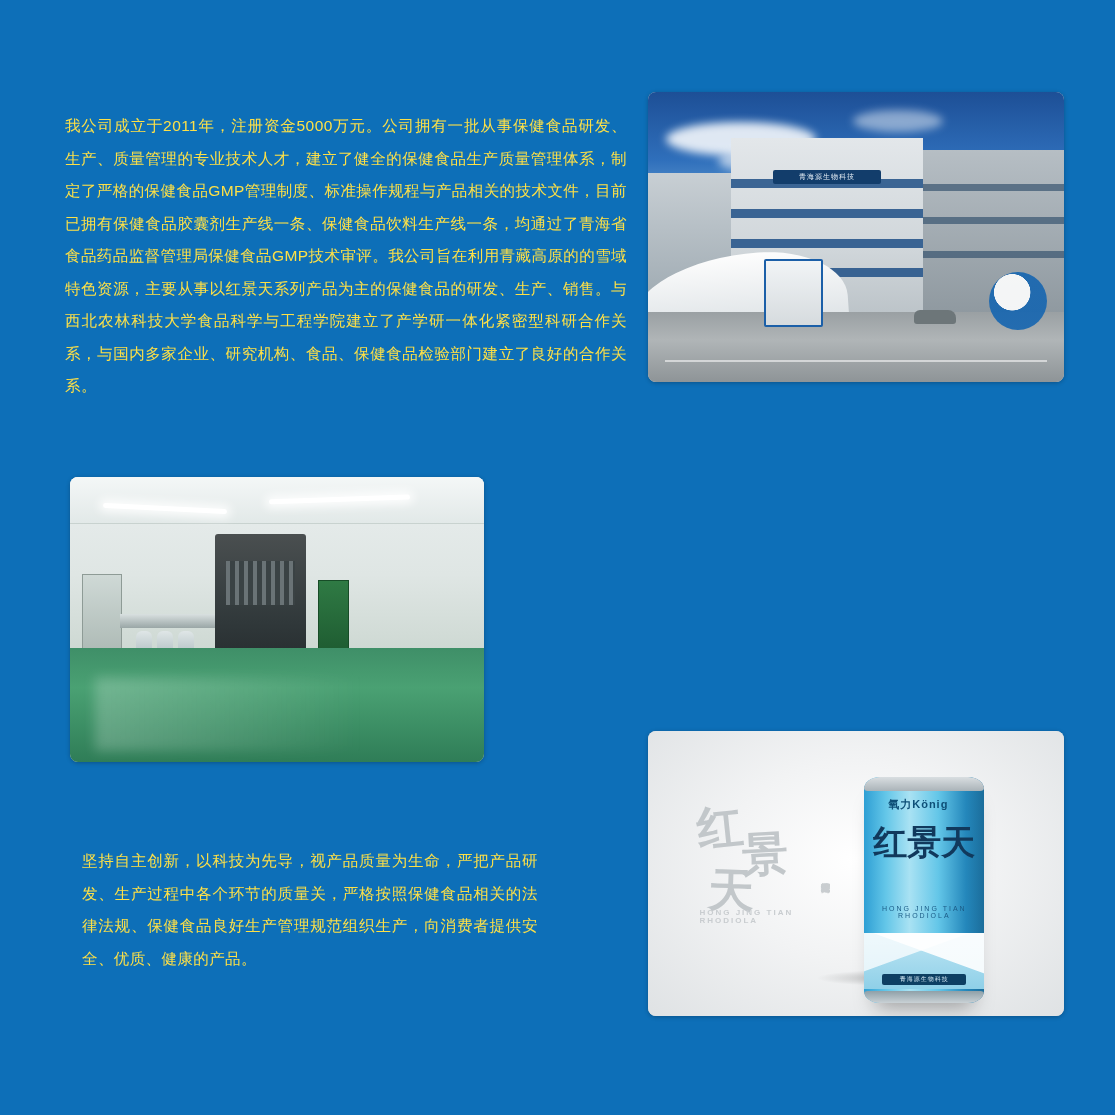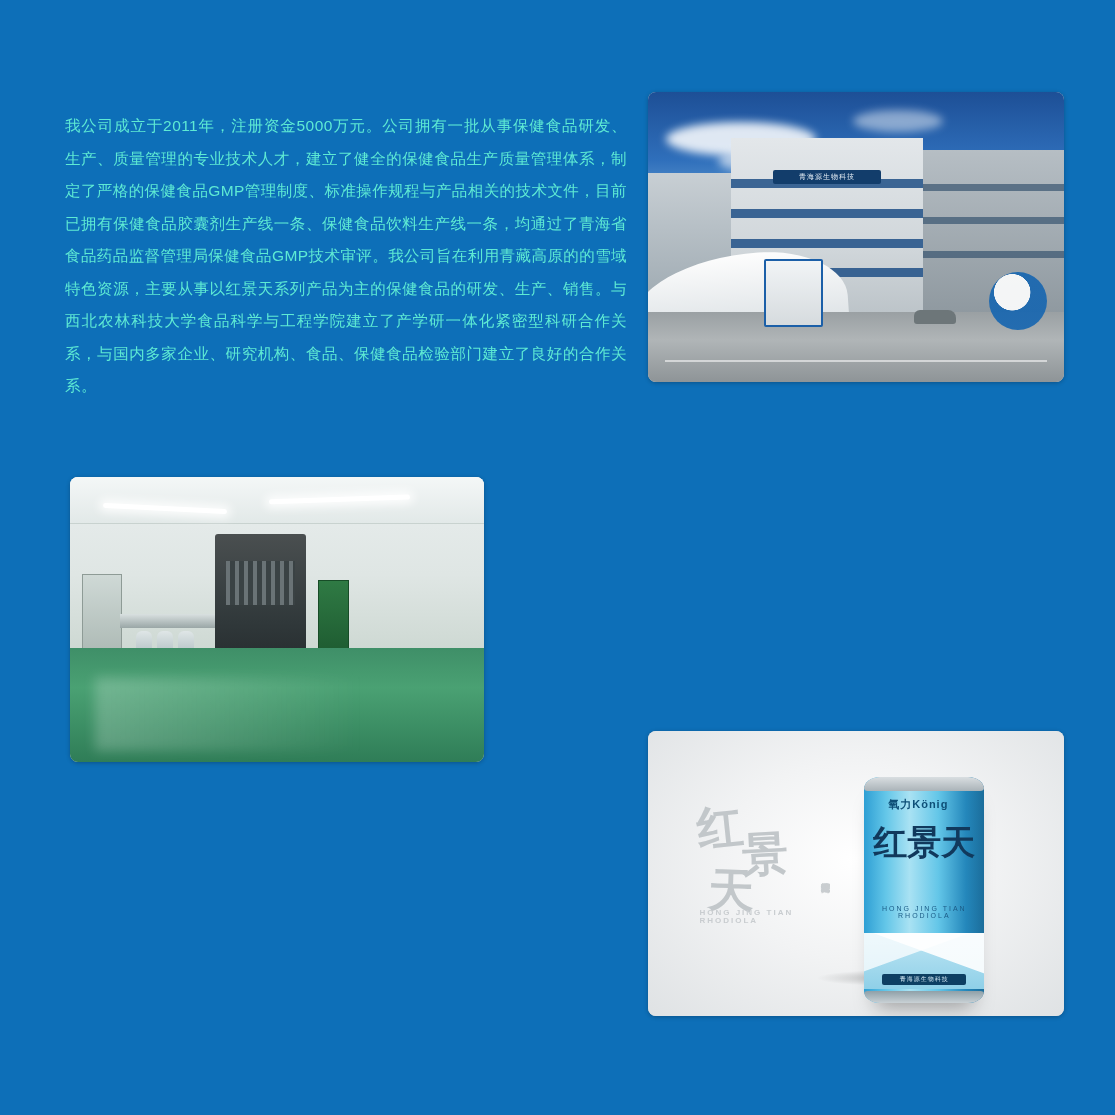--- a/index.html
+++ b/index.html
@@ -17,21 +17,21 @@
   }
   .page {
     position: relative;
     width: 1115px;
     height: 1115px;
   }
 
   
   .text-block {
     position: absolute;
-    color: #5eead4;
+    color: #fde047;
     font-size: 15.5px;
     line-height: 2.1;
     letter-spacing: 0.4px;
     text-align: justify;
   }
 
   
   .photo {
     position: absolute;
     border-radius: 8px;
@@ -330,20 +330,21 @@
       </div>
       <div class="panel"></div>
       <div class="conveyor"></div>
       <div class="pipe"></div>
       <div class="floor"></div>
       <div class="floor-shine"></div>
     </div>
   </div>
 
 
+  <div class="text-block" id="quality-text" style="left:82px; top:845px; width:456px;">坚持自主创新，以科技为先导，视产品质量为生命，严把产品研发、生产过程中各个环节的质量关，严格按照保健食品相关的法律法规、保健食品良好生产管理规范组织生产，向消费者提供安全、优质、健康的产品。</div>
 
   <div class="photo" id="photo-product" style="left:648px; top:731px; width:416px; height:285px;">
     <div class="inner">
       <div class="bg"></div>
       <div class="calligraphy">
         <span class="cal-big cal-1">红</span>
         <span class="cal-big cal-2">景</span>
         <span class="cal-big cal-3">天</span>
         <span class="cal-small">HONG JING TIAN RHODIOLA</span>
         <span class="cal-side">青藏高原雪域特色资源</span>

